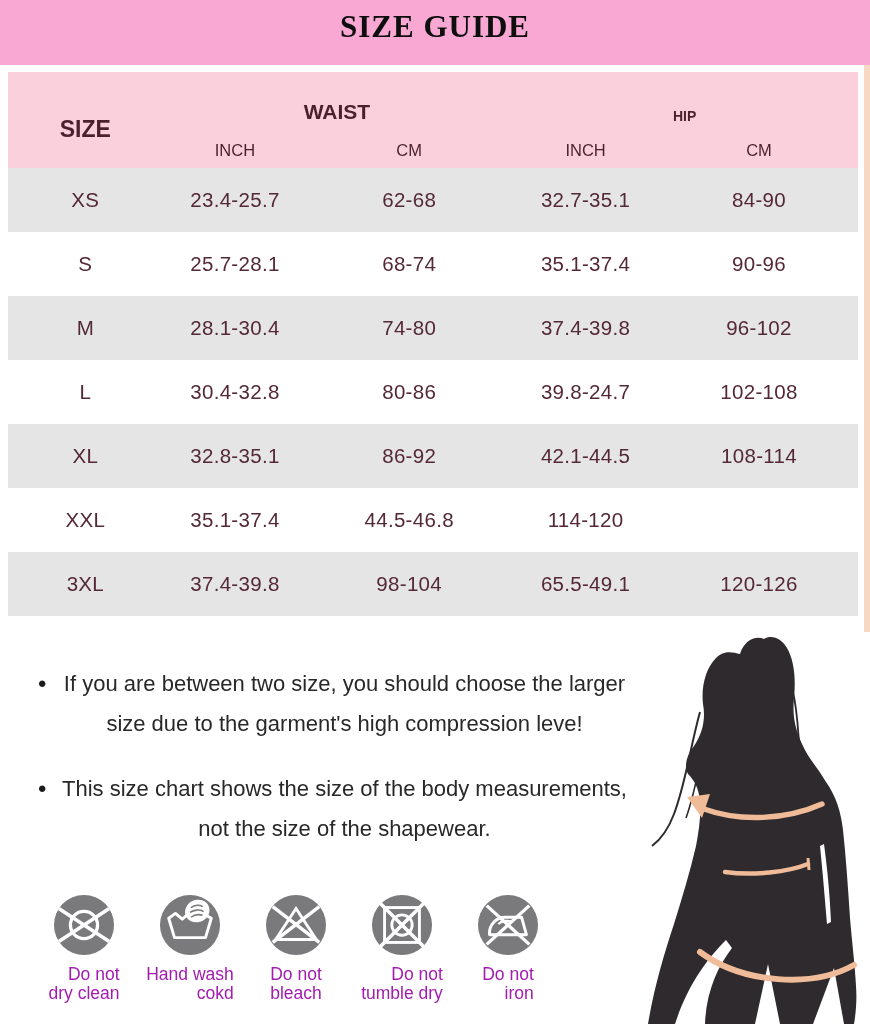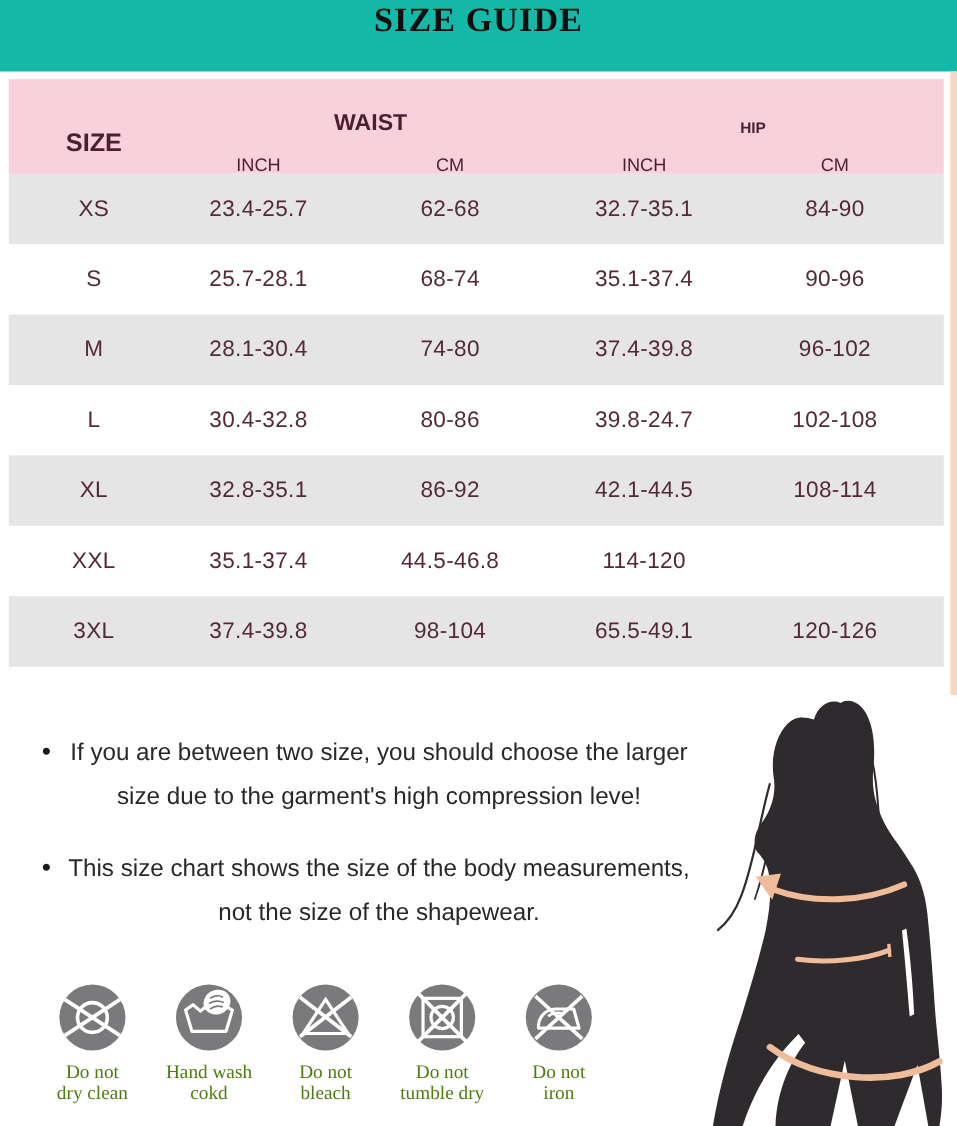--- a/index.html
+++ b/index.html
@@ -2,58 +2,58 @@
 <html><head>
 <meta charset="utf-8">
 <style>
   html,body{margin:0;padding:0;background:#fff;}
   .page{
     position:relative;width:870px;height:1024px;background:#fff;overflow:hidden;
     font-family:"Liberation Sans",sans-serif;
   }
   
   .banner{
-    position:absolute;left:0;top:0;width:870px;height:65px;background:#14b8a6;
-    display:flex;align-items:flex-start;justify-content:center;
+    position:absolute;left:0;top:0;width:870px;height:65px;background:#f9a8d4;
+    display:flex;align-items:center;justify-content:center;
   }
   .banner h1{
     margin:0 0 12px 0;font-family:"Liberation Serif",serif;font-weight:bold;
     font-size:31px;letter-spacing:1px;color:#0e0e0e;
   }
   .right-strip{
     position:absolute;left:864px;top:65px;width:6px;height:567px;background:#f7d8c3;
   }
   
   .size-table{position:absolute;left:8px;top:72px;width:850px;}
   .grid5{
     display:grid;grid-template-columns:18.2% 17% 24% 17.5% 23.3%;
     text-align:center;
   }
   .thead{
-    background:#fbd0dd;height:86px;color:#4a1f2e;
+    background:#fbd0dd;height:96px;color:#4a1f2e;
     grid-template-rows:54px 42px;
   }
   .h-size{grid-column:1;grid-row:1/3;display:flex;align-items:center;justify-content:center;
     padding-top:18px;font-weight:bold;font-size:23px;}
   .h-waist{grid-column:2/4;grid-row:1;align-self:end;padding-bottom:2px;font-weight:bold;font-size:21px;}
   .h-hip{grid-column:4/6;grid-row:1;align-self:end;padding-bottom:2px;font-weight:bold;font-size:14px;}
   .h-unit{grid-row:2;align-self:center;font-size:16.5px;padding-top:6px;}
   .u2{grid-column:2}.u3{grid-column:3}.u4{grid-column:4}.u5{grid-column:5}
   .trow{height:64px;align-items:center;font-size:20.5px;color:#542837;letter-spacing:.3px;}
   .trow.alt{background:#e5e5e5;}
   
   .notes{position:absolute;left:38px;top:664px;width:600px;color:#282828;}
   .note{display:flex;margin-bottom:25px;}
   .note .bullet{width:24px;font-size:24px;line-height:40px;flex:0 0 24px;color:#1a1a1a;}
   .note .note-text{font-size:22px;line-height:40px;width:565px;text-align:center;}
   
   .care-row{position:absolute;left:31px;top:894px;display:flex;}
   .care-item{width:106px;display:flex;flex-direction:column;align-items:center;}
   .care-item svg{display:block;}
-  .care-label{margin-top:9px;text-align:center;font-size:17.5px;line-height:19px;color:#4d7c0f;font-family:Liberation Serif, serif;}
+  .care-label{margin-top:9px;text-align:right;font-size:17.5px;line-height:19px;color:#a21caf;}
   
   .figure{position:absolute;left:628px;top:632px;width:242px;height:392px;}
 </style>
 </head>
 <body>
 
 <div class="page">
 
   <div class="banner">
     <h1>SIZE GUIDE</h1>

